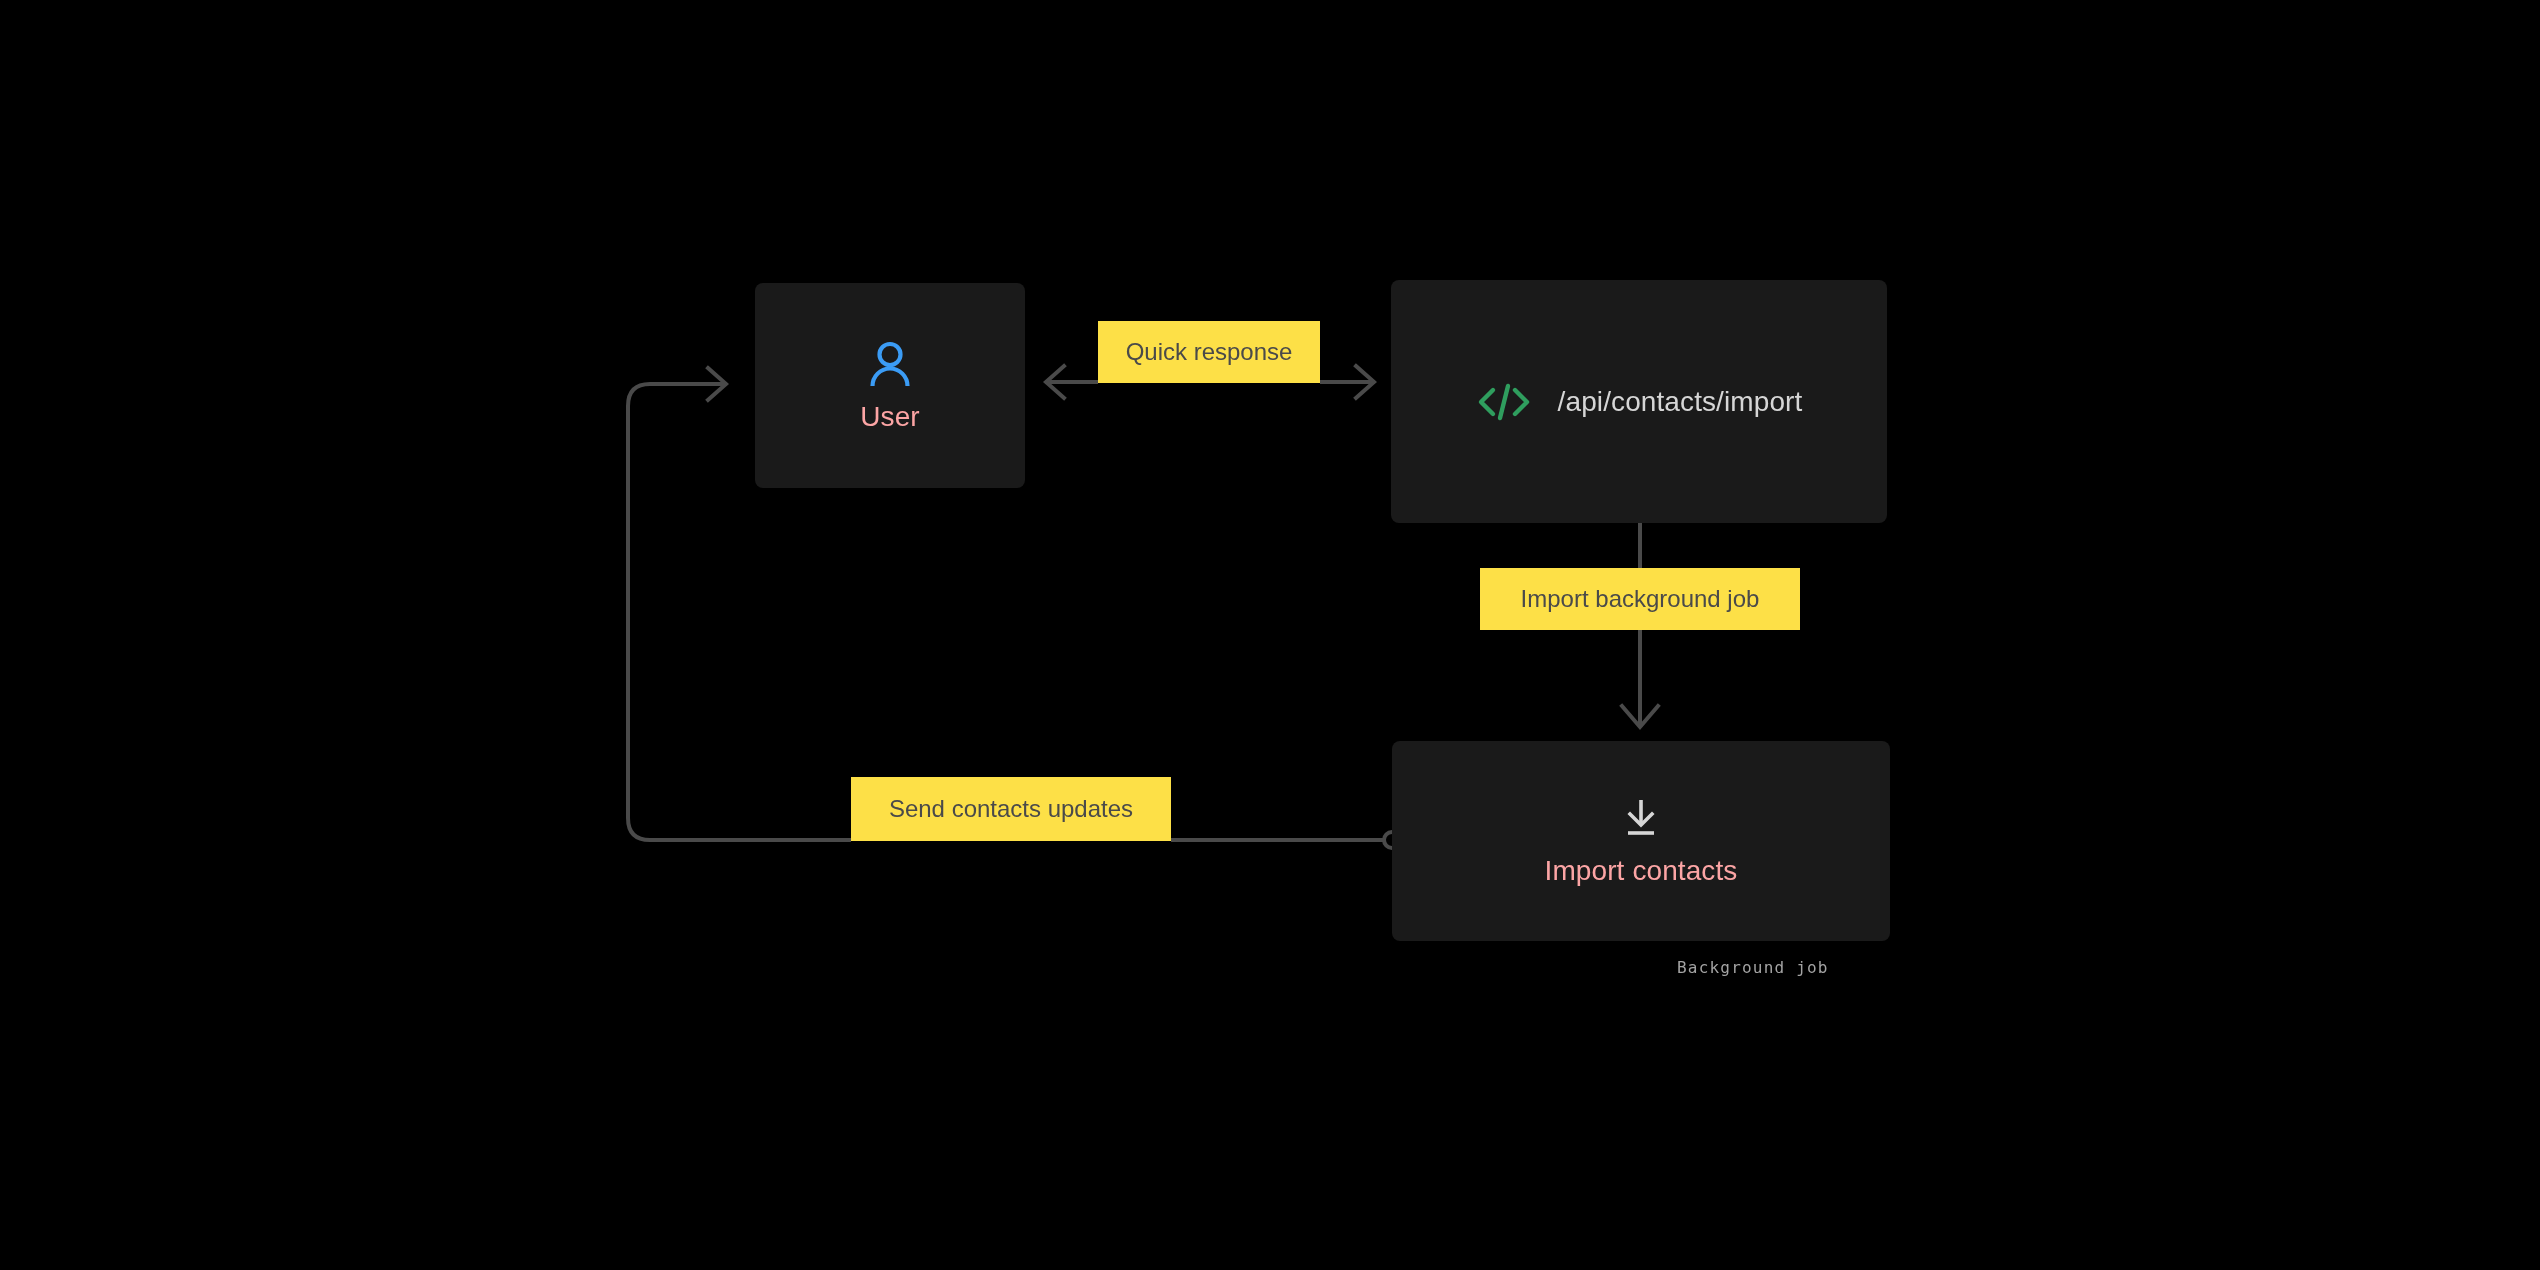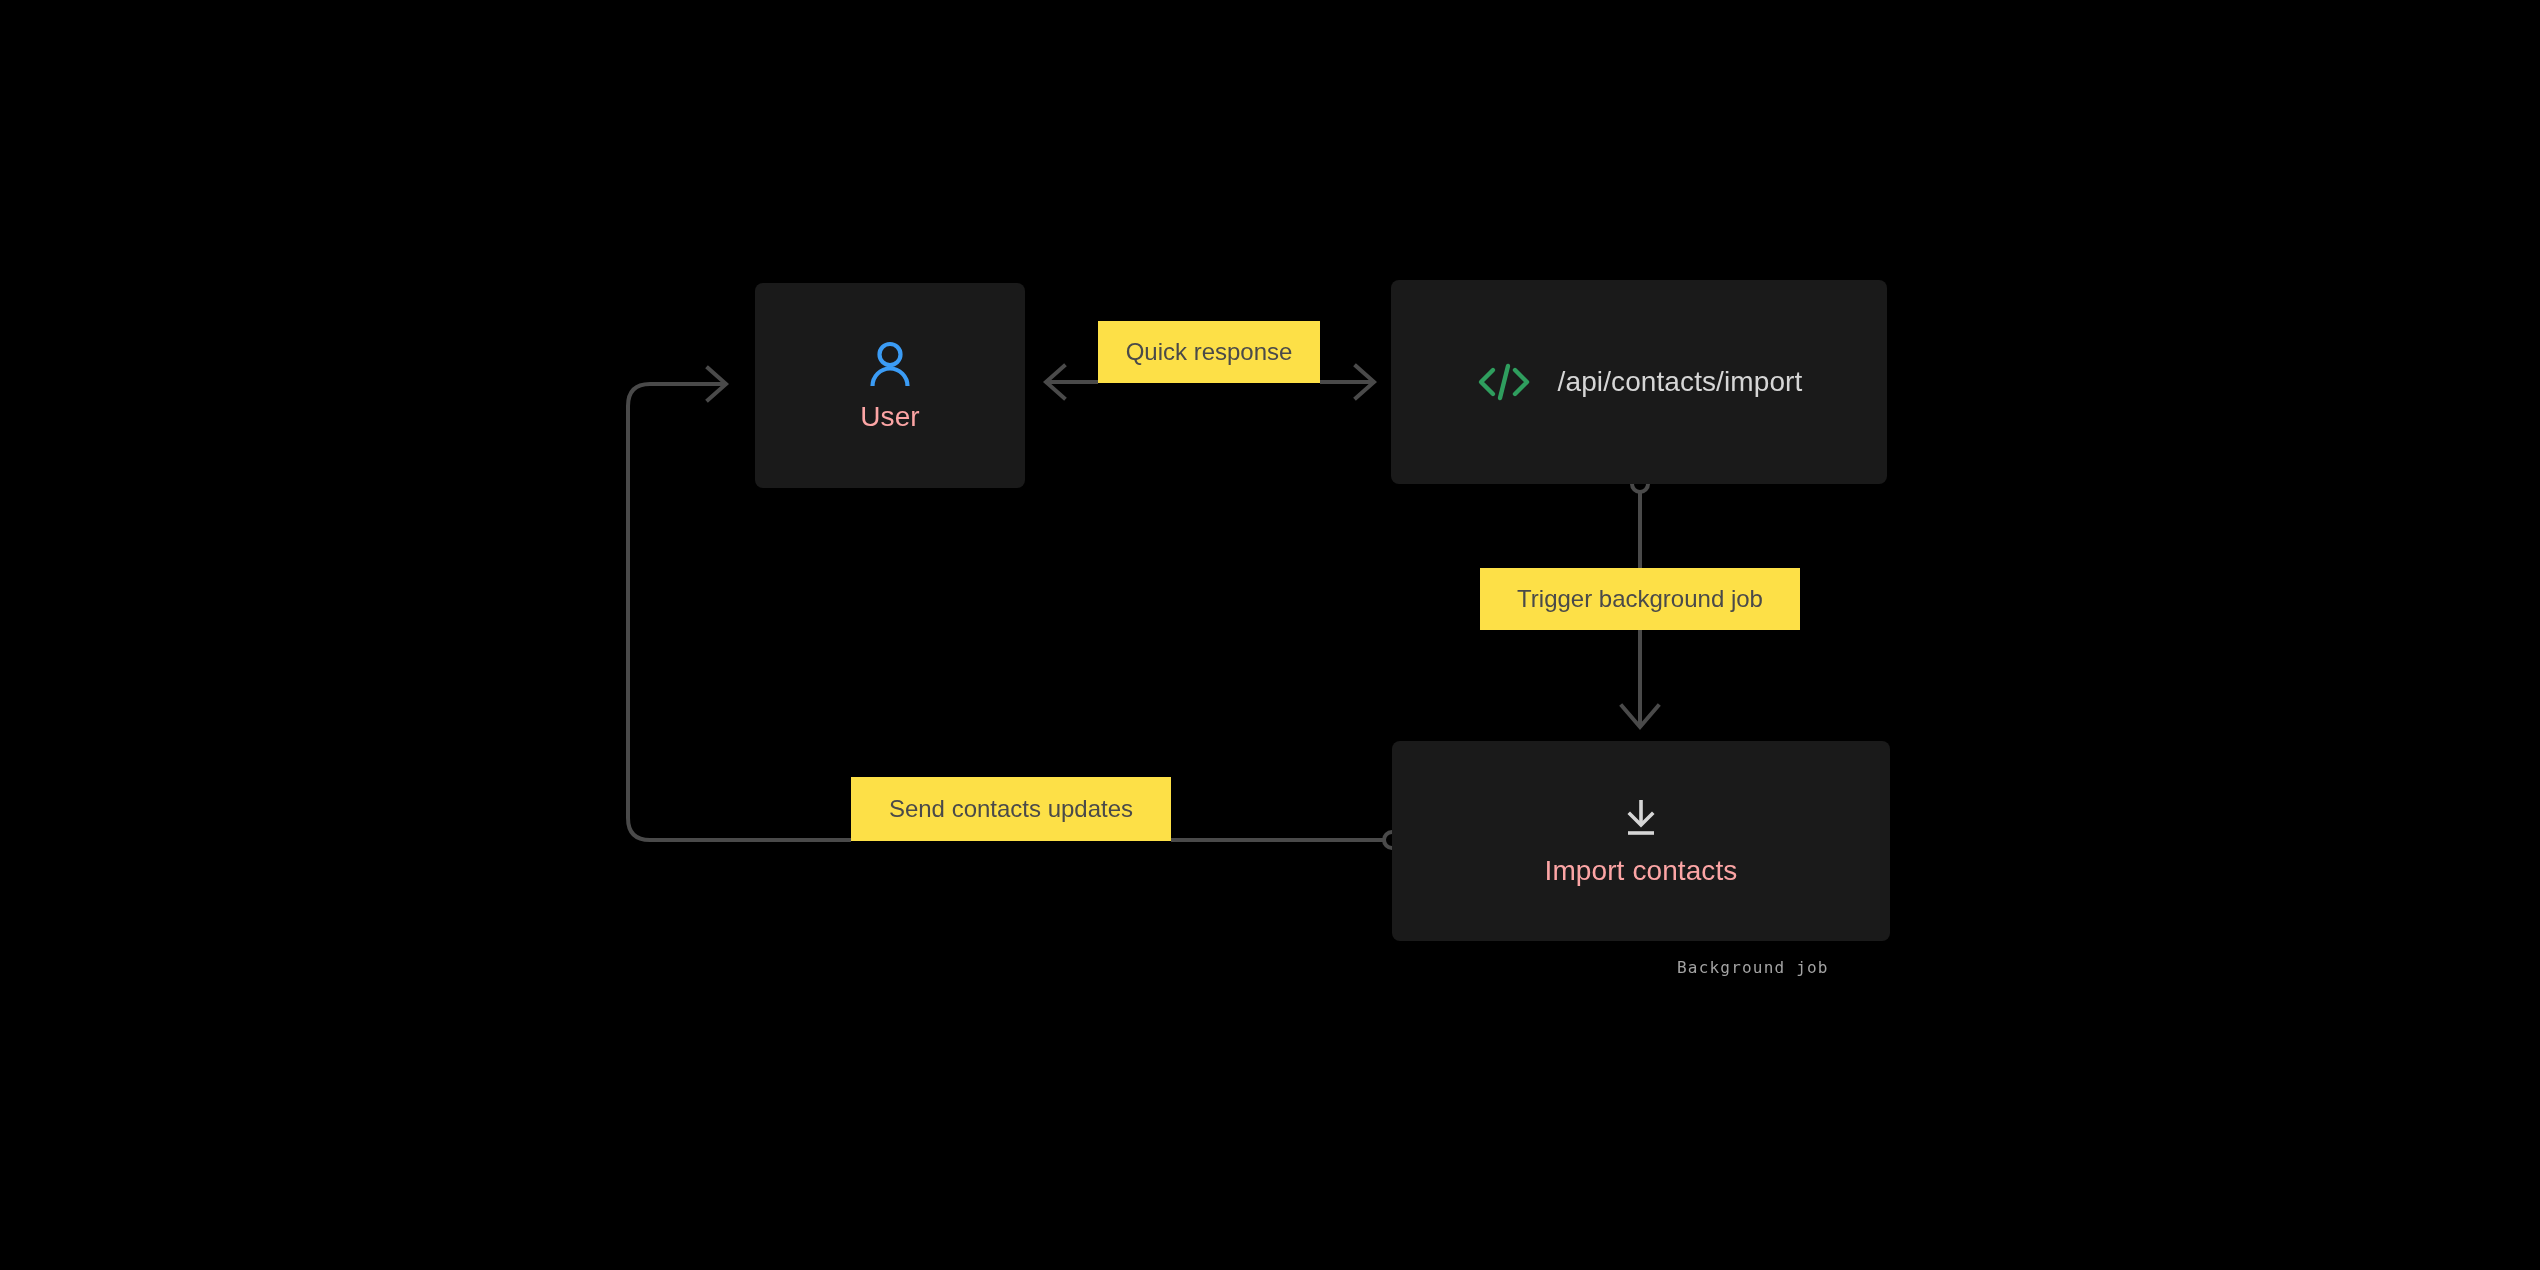--- a/index.html
+++ b/index.html
@@ -49,21 +49,21 @@
     width: 270px;
     height: 205px;
     flex-direction: column;
     gap: 14px;
   }
 
   .node-api {
     left: 1391px;
     top: 280px;
     width: 496px;
-    height: 204px;
+    height: 243px;
     flex-direction: row;
     gap: 26px;
   }
 
   .node-job {
     left: 1392px;
     top: 741px;
     width: 498px;
     height: 200px;
     flex-direction: column;
@@ -199,19 +199,19 @@
         <path d="M 18 3 L 18 27" fill="none" stroke="#d6d6d6" stroke-width="3.6" stroke-linecap="butt"></path>
         <path d="M 7 17 L 18 28 L 29 17" fill="none" stroke="#d6d6d6" stroke-width="3.6" stroke-linecap="square" stroke-linejoin="miter"></path>
         <path d="M 5 36 L 31 36" fill="none" stroke="#d6d6d6" stroke-width="3.6" stroke-linecap="butt"></path>
       </svg>
     </span>
     <span class="node-label">Import contacts</span>
   </div>
 
   <div class="edge-label label-quick-response">Quick response</div>
 
-  <div class="edge-label label-trigger-job">Trigger background job</div>
+  <div class="edge-label label-trigger-job">Import background job</div>
 
   <div class="edge-label label-send-updates">Send contacts updates</div>
 
   <div class="group-caption">Background job</div>
 
 </div>
 
 </body></html>

